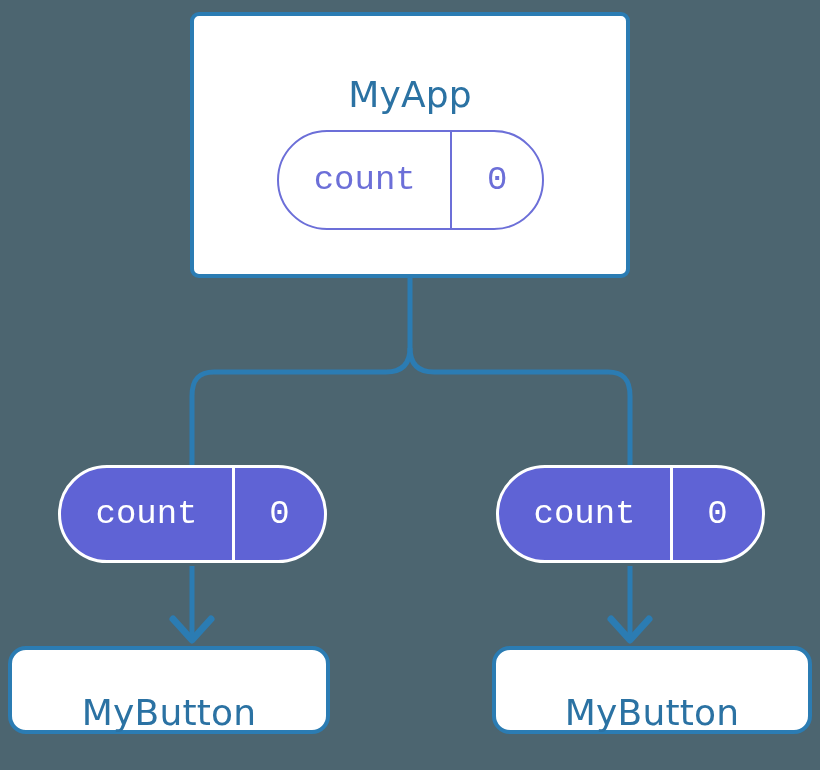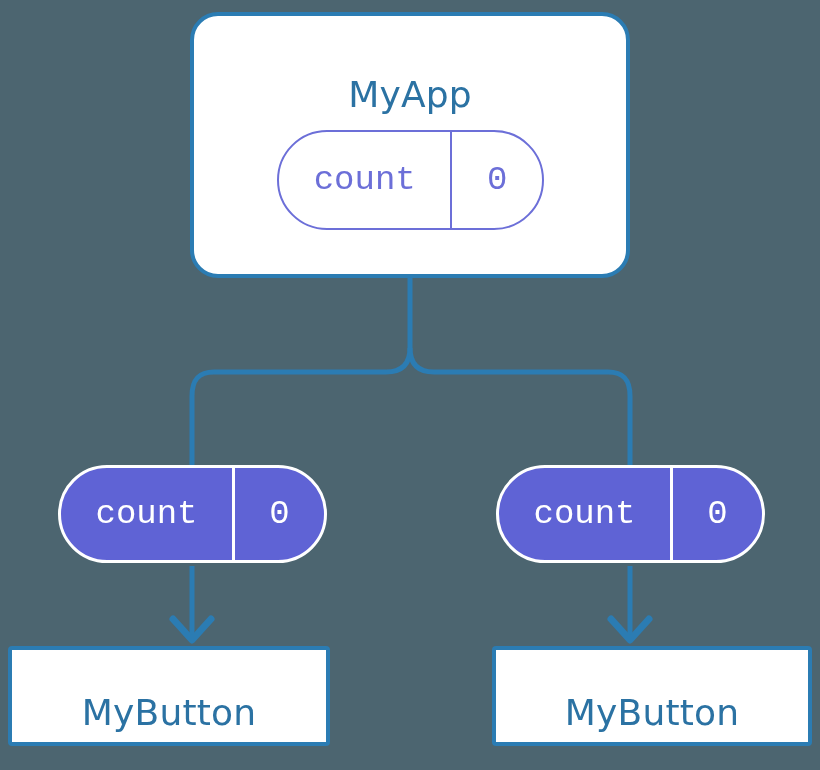--- a/index.html
+++ b/index.html
@@ -23,21 +23,21 @@
     top: 0;
     width: 820px;
     height: 770px;
   }
 
   
   .comp-box {
     position: absolute;
     background: #ffffff;
     border: 4px solid #2b7cb3;
-    border-radius: 28px;
+    border-radius: 9px;
     box-sizing: border-box;
   }
   .comp-title {
     color: #2b72a3;
     font-size: 36px;
     font-weight: 400;
     letter-spacing: 0.2px;
     text-align: center;
     white-space: nowrap;
   }
@@ -49,22 +49,22 @@
     height: 266px;
   }
   #app-title {
     position: absolute;
     left: 0;
     right: 0;
     top: 58px;
   }
 
   .button-box {
-    height: 100px;
-    border-radius: 4px;
+    height: 88px;
+    border-radius: 18px;
   }
   #btn-left-box  { left: 8px;   top: 646px; width: 322px; }
   #btn-right-box { left: 492px; top: 646px; width: 320px; }
   .btn-title {
     position: absolute;
     left: 0;
     right: 0;
     top: 42px;
   }
 

